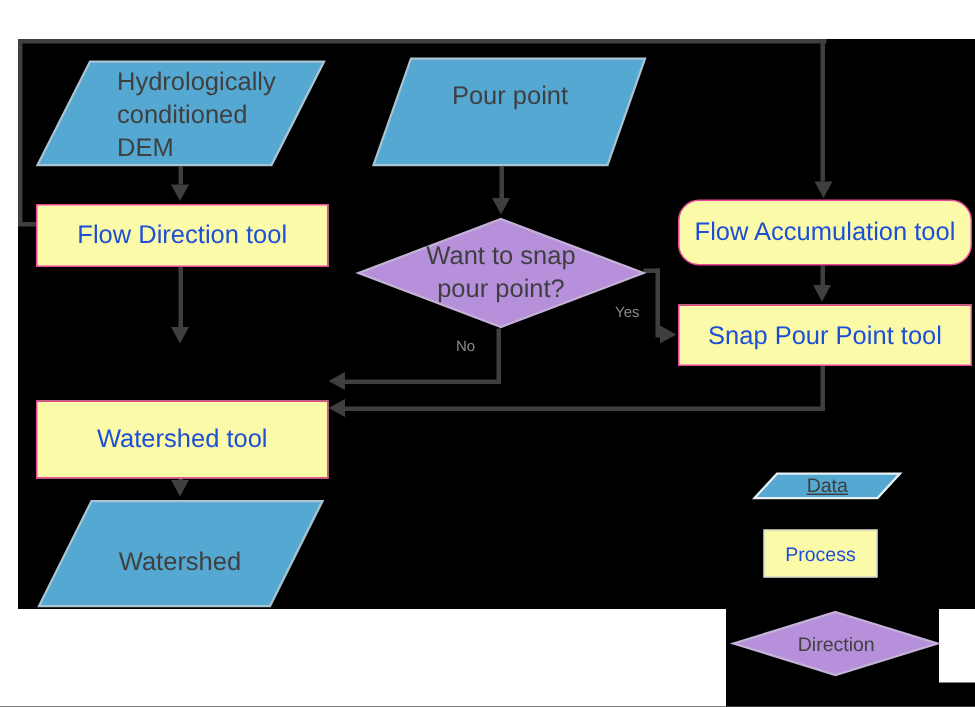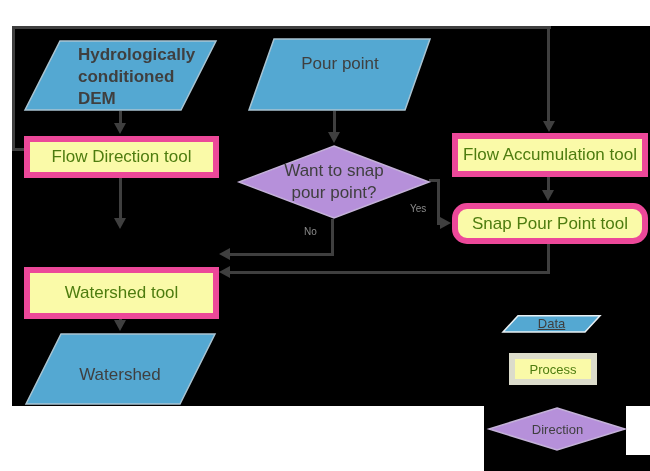--- a/index.html
+++ b/index.html
@@ -14,23 +14,23 @@
   #white-notch{left:626px;top:406px;width:24px;height:49px;background:#ffffff;}
   
   .line{background:#3f3f3f;position:absolute;}
   
   .ah{position:absolute;width:0;height:0;}
   .ah.down{border-left:6px solid transparent;border-right:6px solid transparent;border-top:11px solid #3f3f3f;}
   .ah.left{border-top:6px solid transparent;border-bottom:6px solid transparent;border-right:11px solid #3f3f3f;}
   .ah.right{border-top:6px solid transparent;border-bottom:6px solid transparent;border-left:11px solid #3f3f3f;}
   
   .proc{
-    position:absolute;background:#fafaa8;border:6px solid #ec4899;
+    position:absolute;background:#fafaa8;border:1px solid #ec4899;
     display:flex;align-items:center;justify-content:center;
-    color:#4d7c0f;font-size:17px;box-sizing:border-box;
+    color:#1d4ed8;font-size:17px;box-sizing:border-box;
   }
   
   .lbl{
     position:absolute;display:flex;align-items:center;justify-content:center;
     color:#3f3f3f;font-size:17px;text-align:center;line-height:22px;pointer-events:none;
   }
   .lbl.small{font-size:13px;line-height:15px;}
   .edge-lbl{position:absolute;color:#8a8a8a;font-size:10px;line-height:11px;}
   svg{position:absolute;overflow:visible;}
 </style>
@@ -84,43 +84,43 @@
   <polygon points="36,1 190,1 155,71 1,71" fill="#54a8d2" stroke="#a9c4d2" stroke-width="1.5"></polygon>
 </svg>
 
 <svg style="left:238px;top:145px;" width="193" height="75">
   <polygon points="96,1 191,37 96,73 1,37" fill="#b690da" stroke="#c4b2d8" stroke-width="1.5"></polygon>
 </svg>
 
 <div class="proc" style="left:24px;top:136px;width:195px;height:42px;">
     <span>Flow Direction tool</span>
   </div>
-<div class="proc" style="left:452px;top:133px;width:196px;height:44px;">
+<div class="proc" style="left:452px;top:133px;width:196px;height:44px;border-radius:14px;">
     <span>Flow Accumulation tool</span>
   </div>
-<div class="proc" style="left:452px;top:203px;width:196px;height:41px;border-radius:15px;">
+<div class="proc" style="left:452px;top:203px;width:196px;height:41px;">
     <span>Snap Pour Point tool</span>
   </div>
 <div class="proc" style="left:24px;top:231px;width:195px;height:52px;margin-top:36px;">
     <span>Watershed tool</span>
   </div>
 
-<div class="lbl" style="left:78px;top:42px;width:125px;height:68px;justify-content:flex-start;text-align:left;align-items:flex-start;padding-top:2px;font-weight:bold;">Hydrologically conditioned DEM</div>
+<div class="lbl" style="left:78px;top:42px;width:125px;height:68px;justify-content:flex-start;text-align:left;align-items:flex-start;padding-top:2px;">Hydrologically conditioned DEM</div>
 <div class="lbl" style="left:252px;top:40px;width:176px;height:48px;">Pour point</div>
 <div class="lbl" style="left:276px;top:150px;width:116px;height:64px;">Want to snap pour point?</div>
 <div class="lbl" style="left:30px;top:342px;width:180px;height:66px;text-align:right;">Watershed</div>
 
 <div class="edge-lbl" style="left:410px;top:156px;margin-top:47px;">Yes</div>
 <div class="edge-lbl" style="left:304px;top:226px;">No</div>
 
 <svg style="left:502px;top:315px;" width="99" height="18">
   <polygon points="16,0.75 98,0.75 83,17 1,17" fill="#54a8d2" stroke="#e8f0f4" stroke-width="1.5"></polygon>
 </svg>
 <div class="lbl small" style="left:502px;top:315px;width:99px;height:17px;text-decoration:underline;">Data</div>
 
-<div class="proc" style="left:509px;top:353px;width:88px;height:32px;font-size:13px;border-color:#dcdccb;">
+<div class="proc" style="left:509px;top:353px;width:76px;height:32px;font-size:13px;border-color:#dcdccb;">
     <span>Process</span>
   </div>
 
 <svg style="left:488px;top:407px;" width="139" height="45">
   <polygon points="69,1 137,22 69,43 1,22" fill="#b690da" stroke="#c4b2d8" stroke-width="1.5"></polygon>
 </svg>
 <div class="lbl small" style="left:488px;top:407px;width:139px;height:44px;">Direction</div>
 
 </body></html>

